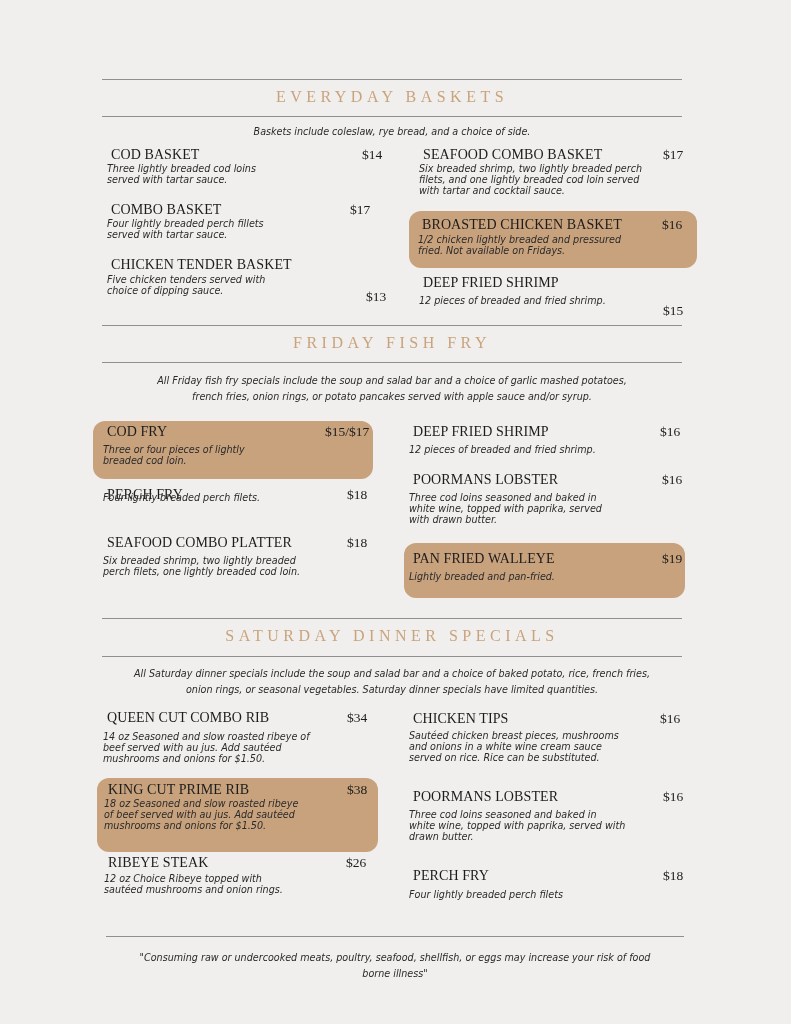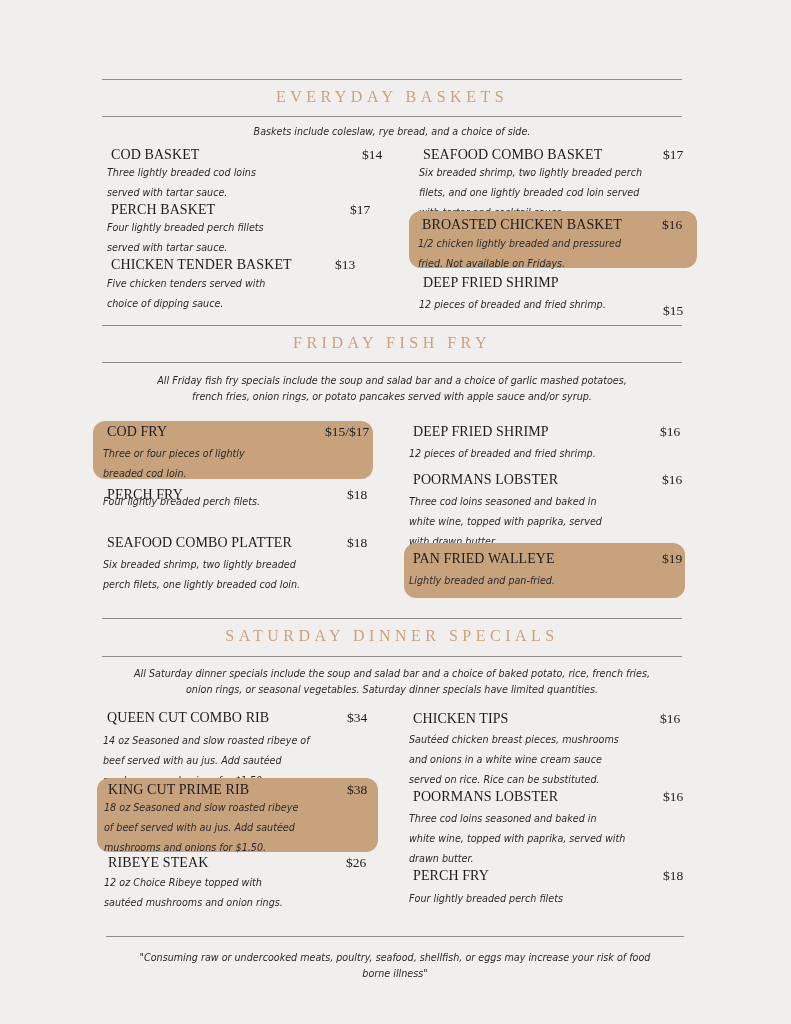--- a/index.html
+++ b/index.html
@@ -57,21 +57,21 @@
     font-size: 13.5px;
     white-space: nowrap;
     color: #1c1c1c;
   }
   .desc {
     position: absolute;
     left: 0;
     font-family: "DejaVu Sans", sans-serif;
     font-style: italic;
     font-size: 9.6px;
-    line-height: 20px;
+    line-height: 11px;
     color: #2a2a2a;
     white-space: pre-line;
   }
   .footer {
     position: absolute;
     left: 110px; width: 570px;
     text-align: center;
     font-family: "DejaVu Sans", sans-serif;
     font-style: italic;
     font-size: 9.6px;
@@ -87,28 +87,28 @@
 <div class="rule" style="top:116px;"></div>
 <div class="intro" style="top:124px;">Baskets include coleslaw, rye bread, and a choice of side.</div>
 
 <div class="item" style="left:107px; top:147px; width:265px;">
   <div class="name">COD BASKET</div>
   <div class="price" style="left:243px;margin-left:12px;">$14</div>
   <div class="desc" style="top:16px;">Three lightly breaded cod loins
 served with tartar sauce.</div>
 </div>
 <div class="item" style="left:107px; top:202px; width:265px;">
-  <div class="name">PERCH BASKET</div>
+  <div class="name">COMBO BASKET</div>
   <div class="price" style="left:243px;">$17</div>
   <div class="desc" style="top:16px;font-style:italic;">Four lightly breaded perch fillets
 served with tartar sauce.</div>
 </div>
 <div class="item" style="left:107px; top:257px; width:265px;">
   <div class="name">CHICKEN TENDER BASKET</div>
-  <div class="price" style="left:228px;">$13</div>
+  <div class="price" style="left:259px;margin-top:32px;">$13</div>
   <div class="desc" style="top:17px;">Five chicken tenders served with
 choice of dipping sauce.</div>
 </div>
 
 <div class="item" style="left:419px; top:147px; width:265px;">
   <div class="name">SEAFOOD COMBO BASKET</div>
   <div class="price" style="left:244px;">$17</div>
   <div class="desc" style="top:16px;">Six breaded shrimp, two lightly breaded perch
 filets, and one lightly breaded cod loin served
 with tartar and cocktail sauce.</div>

